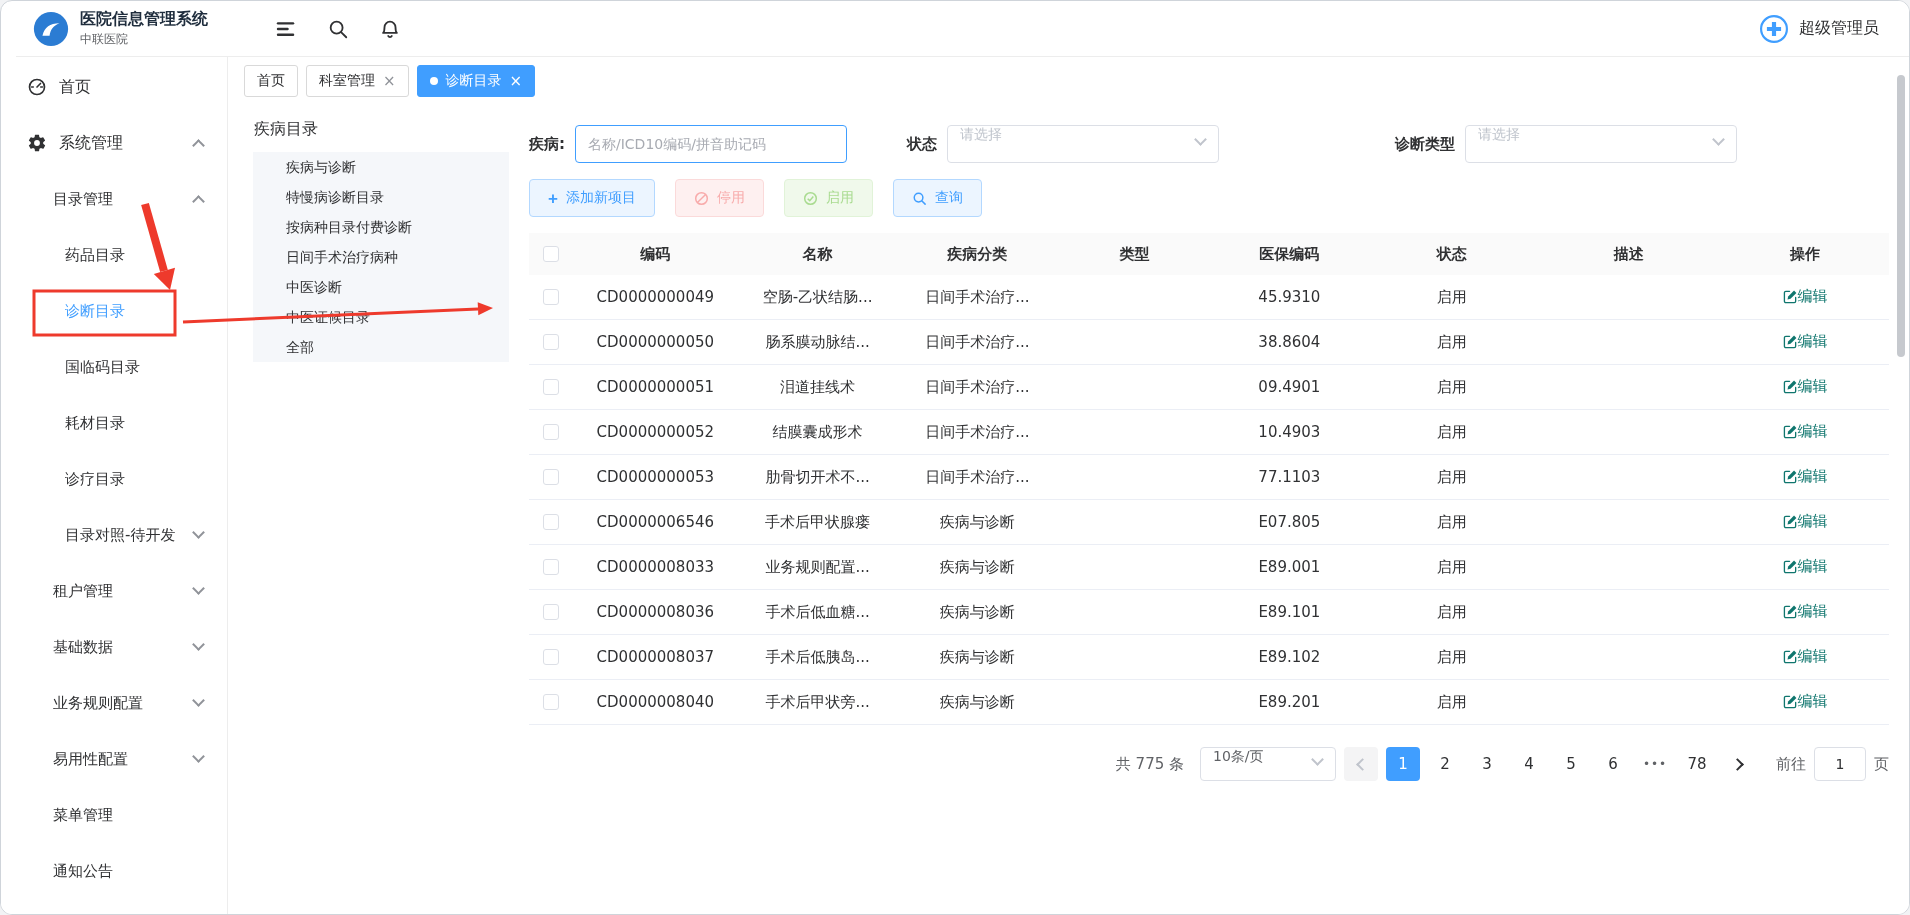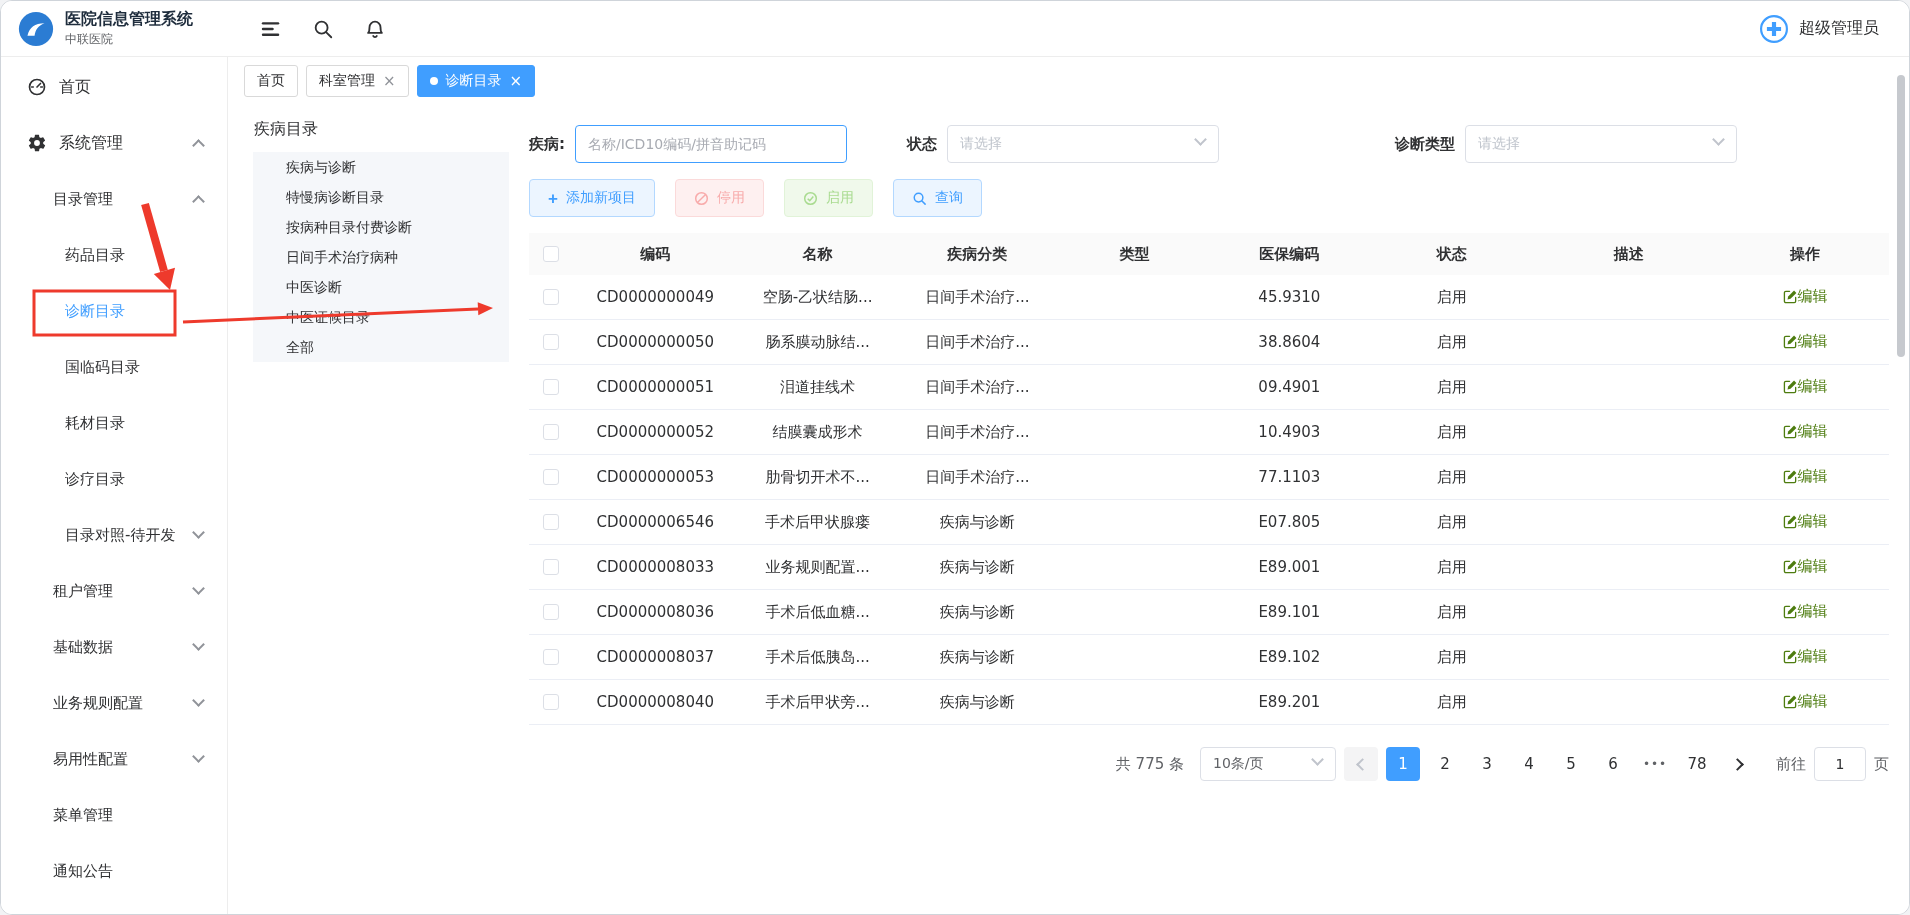--- a/index.html
+++ b/index.html
@@ -9,21 +9,21 @@
     font-family: "DejaVu Sans", "Liberation Sans", sans-serif;
     color: #303133; overflow: hidden;
   }
   .window {
     position: relative; width: 1910px; height: 915px;
     background: #fff; border: 1px solid #cfd4da; border-radius: 12px; overflow: hidden;
   }
 
   
   .header {
-    position: absolute; top: 0; left: 0; right: 0; height: 56px;
+    position: absolute; top: 0; left: 15px; right: 0; height: 56px;
     background: #fff; border-bottom: 1px solid #ededed;
     display: flex; align-items: center; z-index: 5;
   }
   .logo-area { width: 227px; display: flex; align-items: center; gap: 10px; padding-left: 16px; }
   .logo-icon { width: 38px; height: 38px; flex: 0 0 auto; }
   .app-titles .t1 { font-size: 16px; font-weight: bold; color: #1f2d3d; line-height: 1.2; }
   .app-titles .t2 { font-size: 12px; color: #606266; margin-top: 2px; }
   .header-icons { display: flex; align-items: center; gap: 30px; margin-left: 32px; }
   .hicon { width: 22px; height: 22px; color: #303133; cursor: pointer; display: inline-flex; }
   .hicon svg { width: 100%; height: 100%; }
@@ -77,21 +77,21 @@
     width: 272px; height: 38px; margin-left: 10px; padding: 12px 12px;
     border: 1px solid #409eff; border-radius: 4px; font-size: 14px; color: #303133; outline: none;
     font-family: "DejaVu Sans", "Liberation Sans", sans-serif;
   }
   .f-input::placeholder { color: #a8abb2; }
   .fg2 { margin-left: 60px; }
   .fg3 { margin-left: 176px; }
   .select {
     position: relative; width: 272px; height: 38px; margin-left: 10px;
     border: 1px solid #dcdfe6; border-radius: 4px; background: #fff;
-    display: inline-flex; align-items: center; padding: 0 28px 0 12px;
+    display: inline-flex; align-items: flex-start; padding: 0 28px 0 12px;
     font-size: 14px; color: #bfc4cc; cursor: pointer; white-space: nowrap;
   }
   .select .chev { position: absolute; right: 13px; top: 14px; border-color: #c0c4cc; }
 
   .actions { display: flex; align-items: center; gap: 20px; margin-top: 12px; }
   .btn { height: 38px; display: inline-flex; align-items: center; gap: 8px; padding: 0 18px; border-radius: 4px; font-size: 14px; cursor: pointer; border: 1px solid; white-space: nowrap; }
   .btn .bic { width: 15px; height: 15px; display: inline-flex; }
   .btn .bic svg { width: 100%; height: 100%; }
   .btn-add, .btn-query { background: #ecf5ff; border-color: #b3d8ff; color: #409eff; }
   .btn-disable { background: #fef0f0; border-color: #fbdada; color: #f8abab; cursor: not-allowed; }
@@ -100,21 +100,21 @@
 
   
   .table { margin-top: 16px; width: 100%; font-size: 15px; }
   .thead { display: flex; align-items: center; height: 42px; background: #fafafa; font-weight: bold; color: #303133; }
   .trow { display: flex; align-items: center; height: 45px; background: #fff; border-bottom: 1px solid #ebeef5; color: #303133; }
   .cell { text-align: center; white-space: nowrap; overflow: hidden; }
   .c0 { width: 44px; display: flex; justify-content: center; }
   .c1 { width: 165px; } .c2 { width: 160px; } .c3 { width: 160px; } .c4 { width: 155px; }
   .c5 { width: 155px; } .c6 { width: 170px; } .c7 { width: 185px; } .c8 { width: 168px; }
   .checkbox { width: 16px; height: 16px; border: 1px solid #dcdfe6; border-radius: 3px; background: #fff; cursor: pointer; display: inline-block; }
-  .edit-link { display: inline-flex; align-items: center; color: #4d7c0f; cursor: pointer; }
+  .edit-link { display: inline-flex; align-items: center; color: #0f766e; cursor: pointer; }
   .edit-ic { width: 15px; height: 15px; display: inline-flex; }
   .edit-ic svg { width: 100%; height: 100%; }
 
   
   .pagination { display: flex; align-items: center; justify-content: flex-end; gap: 8px; margin-top: 22px; font-size: 15px; color: #606266; }
   .total { margin-right: 8px; white-space: nowrap; }
   .page-size { width: 136px; height: 34px; margin-left: 0; color: #606266; }
   .page-size .chev { top: 12px; }
   .pg-btn { min-width: 34px; height: 34px; display: inline-flex; align-items: center; justify-content: center; border-radius: 4px; cursor: pointer; color: #303133; padding: 0 4px; }
   .pg-btn.active { background: #409eff; color: #fff; }

